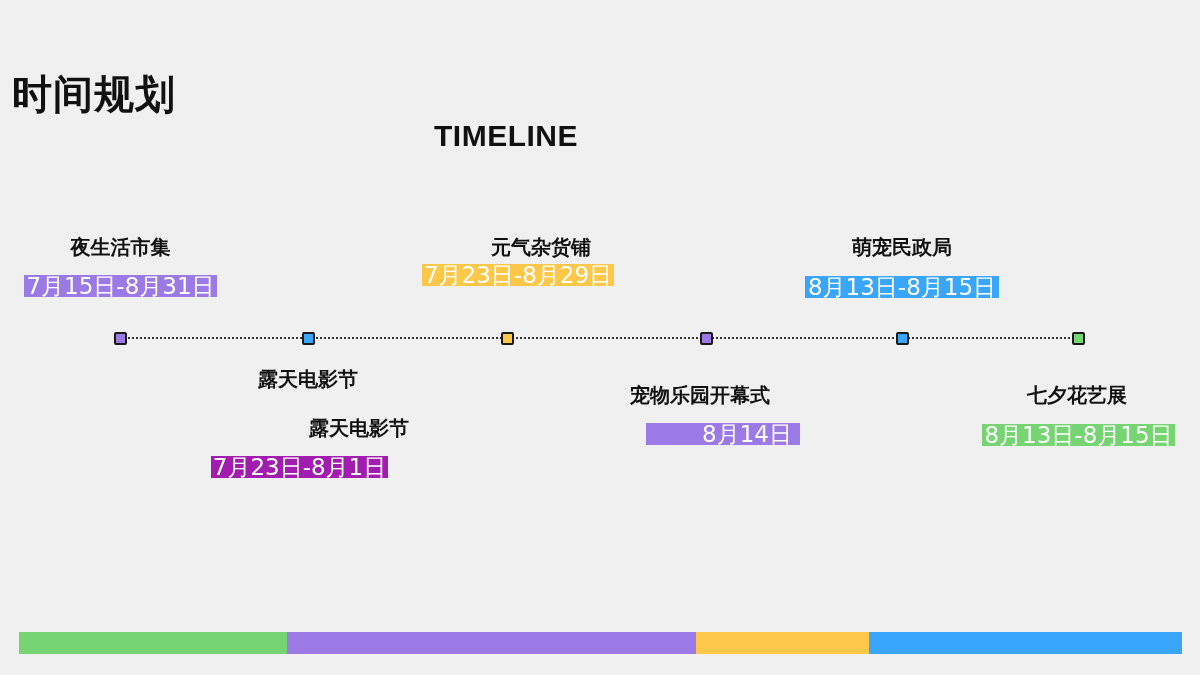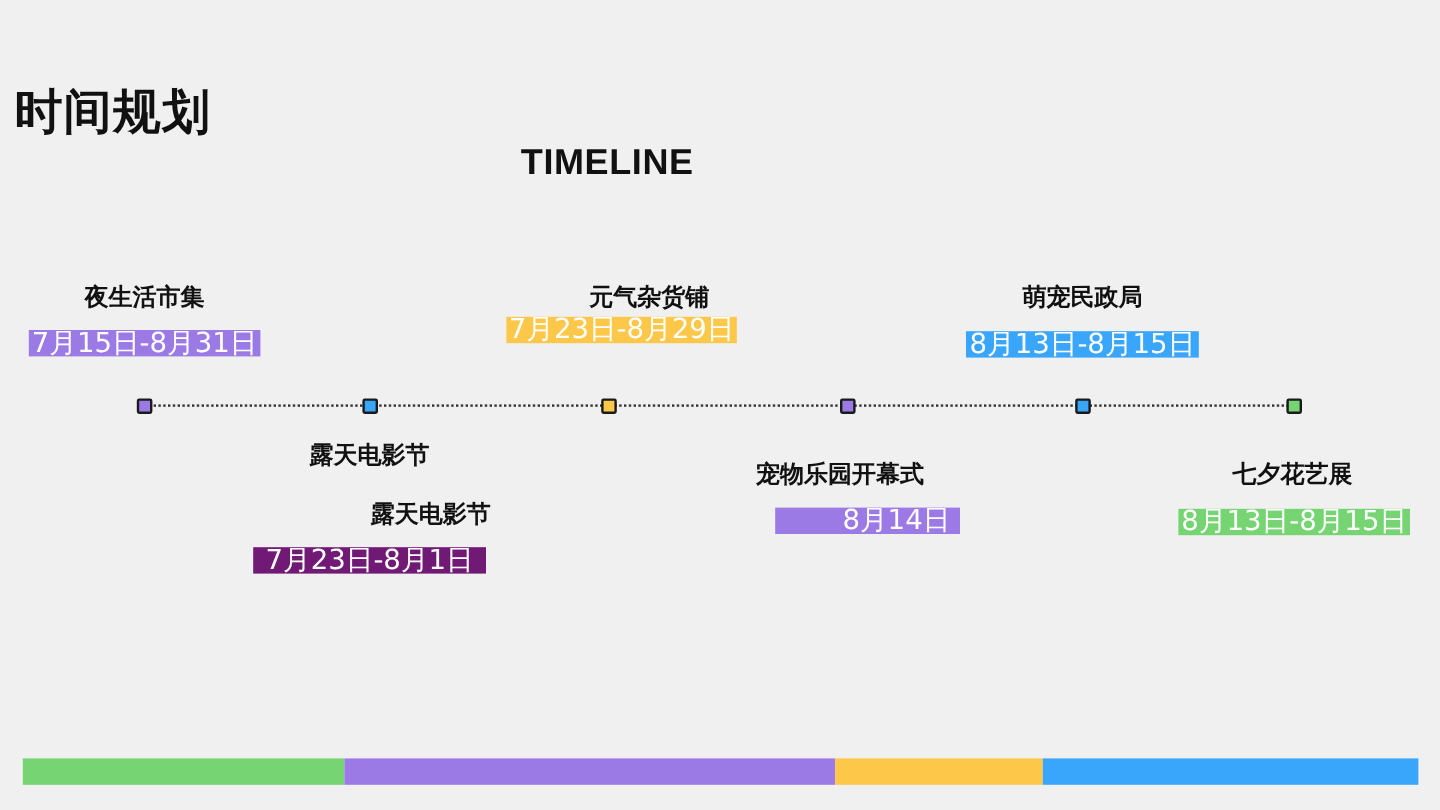--- a/index.html
+++ b/index.html
@@ -58,21 +58,21 @@
   <div class="marker" style="left:1072px;background:#76d572;"></div>
 
   <div>
     <div class="event-name" style="left:24px;width:193px;top:225px;">夜生活市集</div>
     <div class="event-date" style="left:24px;width:193px;top:275px;background:#9b7ae6;">7月15日-8月31日</div>
   </div>
 
   <div>
     <div class="event-name" style="left:211px;width:194px;top:357px;">露天电影节</div>
     <div class="event-name" style="left:215px;width:194px;top:406px;text-align:right;">露天电影节</div>
-    <div class="event-date" style="left:211px;width:194px;top:456px;background:#701a75;">7月23日-8月1日</div>
+    <div class="event-date" style="left:211px;width:177px;top:456px;background:#a21caf;">7月23日-8月1日</div>
   </div>
 
   <div>
     <div class="event-name" style="left:445px;width:192px;top:225px;">元气杂货铺</div>
     <div class="event-date" style="left:422px;width:192px;top:264px;background:#fdc84a;">7月23日-8月29日</div>
   </div>
 
   <div>
     <div class="event-name" style="left:580px;width:240px;top:373px;">宠物乐园开幕式</div>
     <div class="event-date" style="left:646px;width:106px;top:423px;background:#9b7ae6;padding-left:48px;">8月14日</div>

